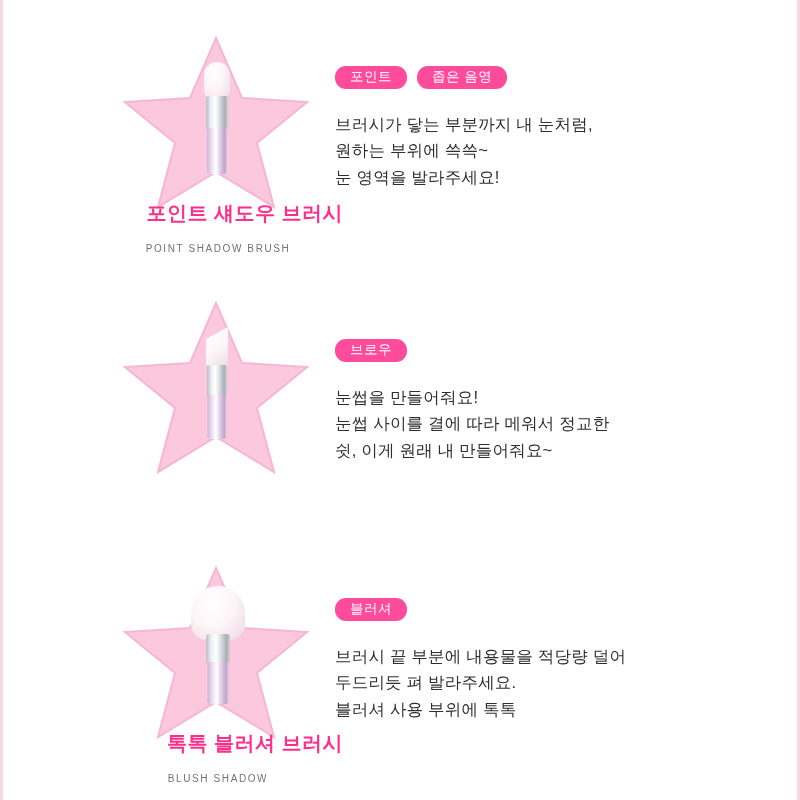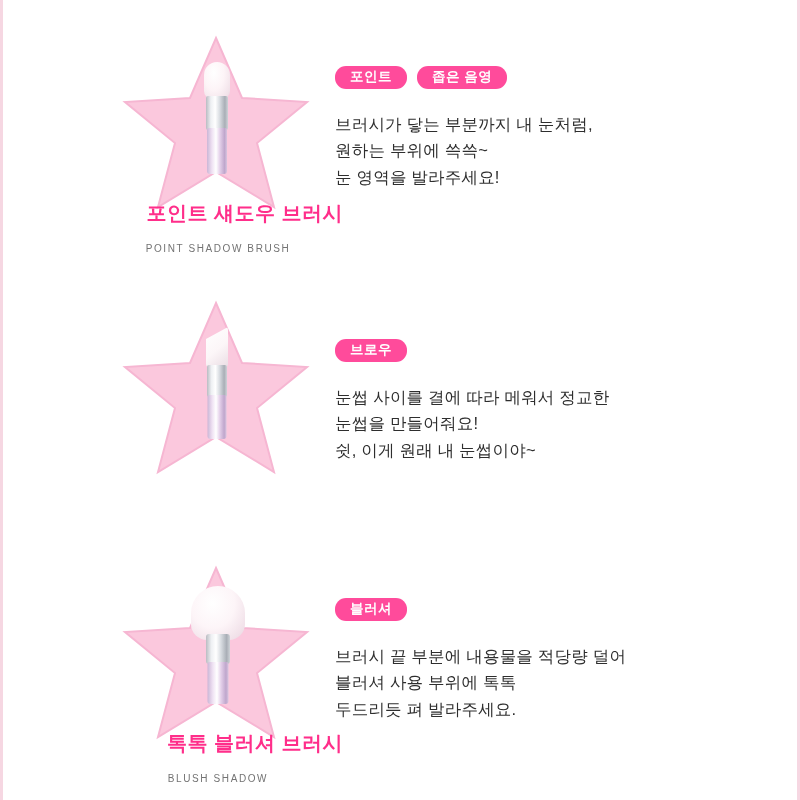--- a/index.html
+++ b/index.html
@@ -181,21 +181,21 @@
   .tags {
     display: flex;
     gap: 10px;
     align-items: center;
   }
   .tag {
     display: inline-block;
     background: #ff4b9b;
     color: #ffffff;
     font-size: 13.5px;
-    font-weight: bold;
+    font-weight: normal;
     border-radius: 11px;
     padding: 4px 15px 5px 15px;
     line-height: 1;
     letter-spacing: 0.5px;
     white-space: nowrap;
   }
   .desc {
     margin-top: 22px;
     font-size: 16.5px;
     color: #2e2e2e;
@@ -254,23 +254,23 @@
           <div class="bristle"></div>
           <div class="ferrule"></div>
           <div class="handle"></div>
         </div>
       </div>
       <div class="text-block">
         <div class="tags">
           <span class="tag">브로우</span>
         </div>
         <div class="desc">
+          <div>눈썹을 만들어줘요!</div>
           <div>눈썹 사이를 결에 따라 메워서 정교한</div>
-          <div>눈썹을 만들어줘요!</div>
-          <div>쉿, 이게 원래 내 눈썹이야~</div>
+          <div>쉿, 이게 원래 내 만들어줘요~</div>
         </div>
       </div>
     </div>
 
     <div class="row row3">
       <div class="star-block">
         <div class="star">
           <svg width="190" height="180" viewBox="0 0 190 180">
             <polygon points="95,6 121,66 186,70 136,111 153,175 95,140 37,175 54,111 4,70 69,66" fill="#fbc8dd" stroke="#f6b6d2" stroke-width="2"></polygon>
           </svg>
@@ -284,20 +284,20 @@
           <div class="ko">톡톡 블러셔 브러시</div>
           <div class="en">BLUSH SHADOW</div>
         </div>
       </div>
       <div class="text-block">
         <div class="tags">
           <span class="tag">블러셔</span>
         </div>
         <div class="desc">
           <div>브러시 끝 부분에 내용물을 적당량 덜어</div>
+          <div>두드리듯 펴 발라주세요.</div>
           <div>블러셔 사용 부위에 톡톡</div>
-          <div>두드리듯 펴 발라주세요.</div>
         </div>
       </div>
     </div>
 
   </div>
 </div>
 
 </body></html>

